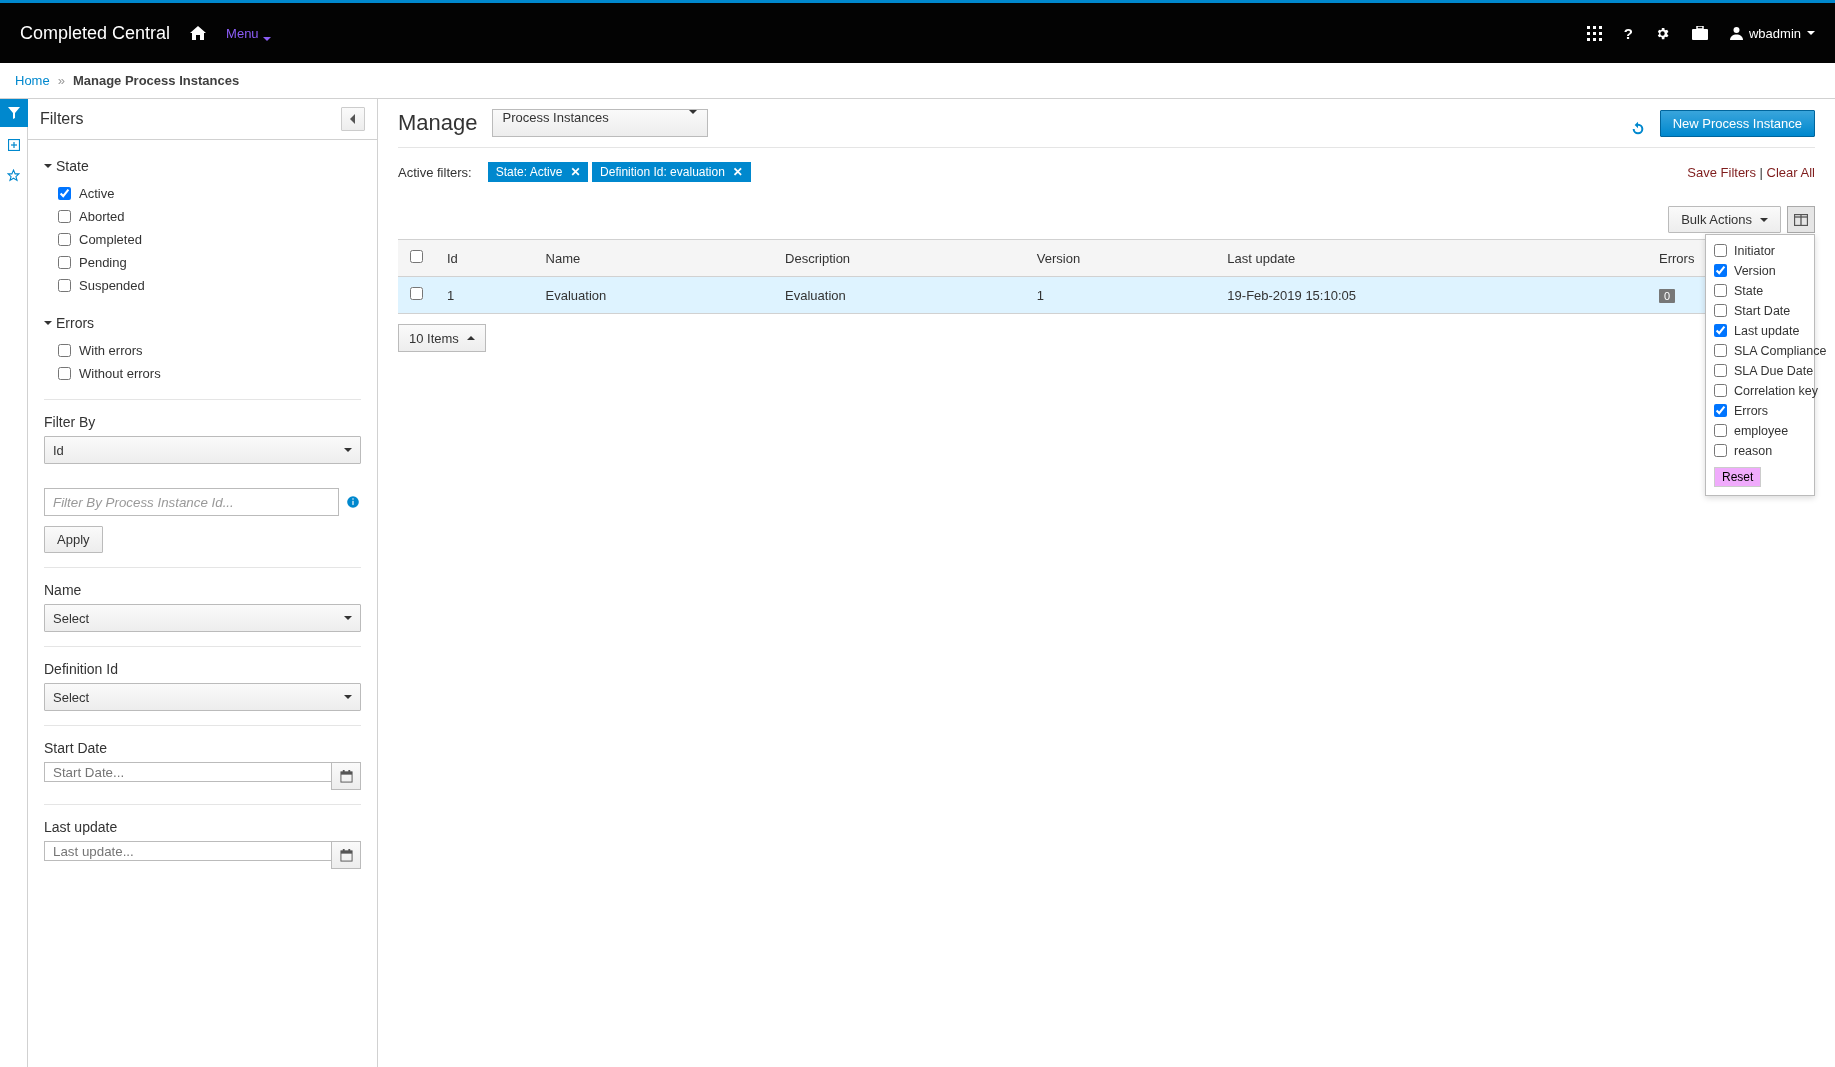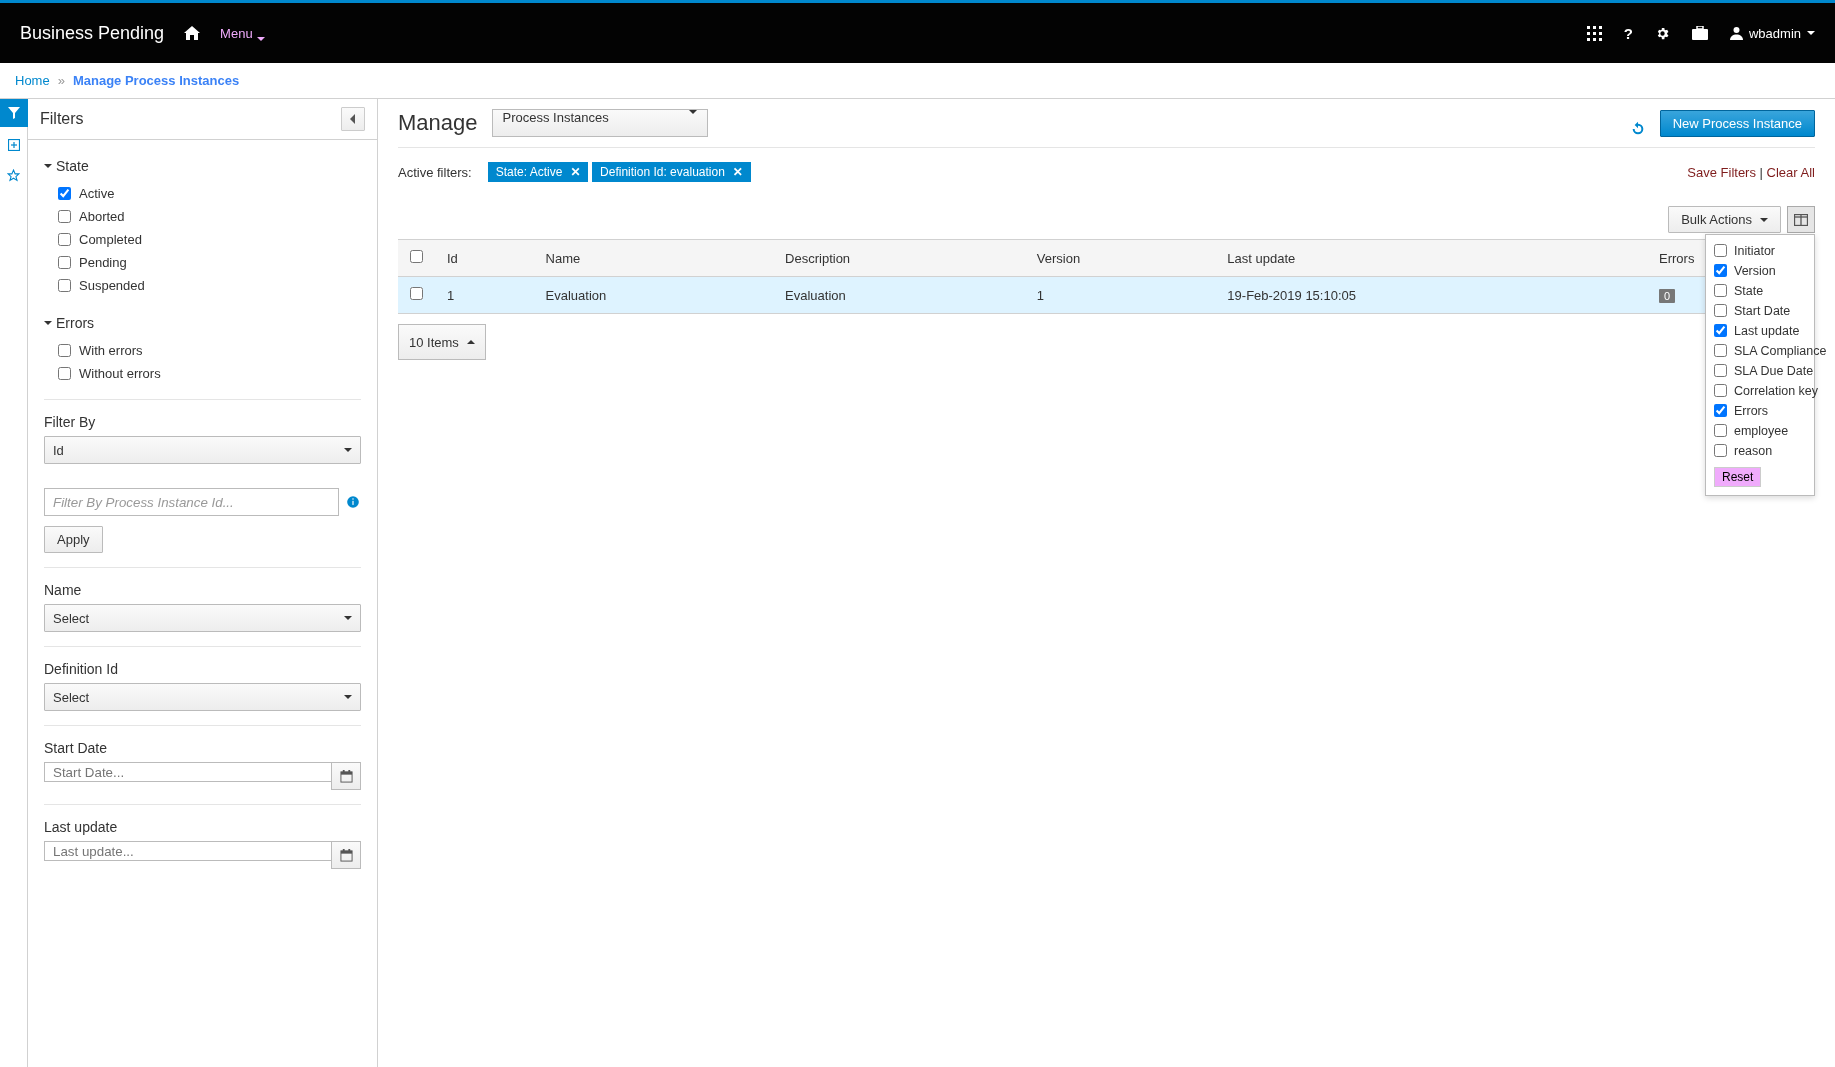--- a/index.html
+++ b/index.html
@@ -2,28 +2,28 @@
 <html><head>
 <meta charset="utf-8">
 <style>
 * { box-sizing: border-box; margin: 0; padding: 0; }
 body { font-family: "Helvetica Neue", Helvetica, Arial, sans-serif; font-size: 13px; color: #333; background: #fff; }
 .topbar-accent { height: 3px; background: #0088ce; }
 .header { background: #030303; color: #fff; height: 60px; display: flex; align-items: center; padding: 0 20px; }
 .header-left { display: flex; align-items: center; gap: 20px; }
 .brand { font-size: 18px; font-weight: 400; }
 .home-icon { cursor: pointer; }
-.menu-link { color: #f0abfc; cursor: pointer; display: flex; align-items: flex-end; gap: 4px; }
+.menu-link { color: #8b5cf6; cursor: pointer; display: flex; align-items: flex-end; gap: 4px; }
 .header-right { margin-left: auto; display: flex; align-items: center; gap: 22px; }
 .hicon { cursor: pointer; display: inline-flex; }
 .user { display: flex; align-items: center; gap: 6px; cursor: pointer; }
 .breadcrumb { padding: 10px 15px; border-bottom: 1px solid #d1d1d1; display: flex; align-items: center; gap: 8px; font-size: 13px; }
 .breadcrumb a { color: #0088ce; text-decoration: none; }
 .breadcrumb .sep { color: #999; }
-.breadcrumb .current { font-weight: 600; color: #3b82f6; }
+.breadcrumb .current { font-weight: 600; color: #404040; }
 .main { display: flex; height: calc(100vh - 93px); }
 .sidebar-rail { width: 28px; background: #fff; border-right: 1px solid #d1d1d1; display: flex; flex-direction: column; align-items: center; padding-top: 0; }
 .rail-btn { width: 28px; height: 28px; display: flex; align-items: center; justify-content: center; cursor: pointer; }
 .rail-active { background: #0088ce; color: #fff; }
 .rail-normal { color: #0088ce; }
 .filters-panel { width: 350px; border-right: 1px solid #d1d1d1; overflow-y: auto; position: relative; }
 .filters-header { display: flex; align-items: center; justify-content: space-between; padding: 8px 12px; border-bottom: 1px solid #d1d1d1; }
 .filters-title { font-size: 16px; font-weight: 400; }
 .collapse-btn { width: 24px; height: 24px; border: 1px solid #ccc; background: linear-gradient(#fafafa,#ededed); display: flex; align-items: center; justify-content: center; cursor: pointer; border-radius: 1px; }
 .filters-body { padding: 12px 16px; }
@@ -58,37 +58,37 @@
 .af-links { font-size: 13px; }
 .toolbar-row { display: flex; justify-content: flex-end; gap: 6px; margin: 14px 0 6px; position: relative; }
 .icon-btn { width: 28px; height: 27px; border: 1px solid #bbb; background: linear-gradient(#fafafa,#ededed); display: flex; align-items: center; justify-content: center; cursor: pointer; }
 .icon-btn.active { background: #e6e6e6; border-color: #aaa; }
 .table { width: 100%; border-collapse: collapse; }
 .table th, .table td { text-align: left; padding: 10px 12px; font-weight: 400; }
 .table thead th { background: #f5f5f5; border-bottom: 1px solid #d1d1d1; border-top: 1px solid #d1d1d1; font-size: 13px; }
 .table tbody tr { background: #def3ff; border-bottom: 1px solid #d1d1d1; }
 .badge-err { display: inline-block; min-width: 16px; padding: 1px 5px; background: #777; color: #fff; font-size: 11px; text-align: center; border-radius: 1px; }
 .pager-row { display: flex; align-items: center; justify-content: space-between; margin-top: 10px; }
-.items-dd { height: 36px; padding: 0 10px; border: 1px solid #bbb; background: linear-gradient(#fafafa,#ededed); display: flex; align-items: center; gap: 8px; cursor: pointer; }
+.items-dd { height: 28px; padding: 0 10px; border: 1px solid #bbb; background: linear-gradient(#fafafa,#ededed); display: flex; align-items: center; gap: 8px; cursor: pointer; }
 .pager-btn { width: 20px; height: 28px; border: 1px solid #ccc; background: #fafafa; display: flex; align-items: center; justify-content: center; cursor: pointer; color: #bbb; }
 .col-popover { position: absolute; top: 28px; right: 0; width: 110px; min-width: 108px; background: #fff; border: 1px solid #bbb; box-shadow: 0 2px 6px rgba(0,0,0,0.15); padding: 6px 8px 8px; z-index: 10; }
 .col-popover .crow { display: flex; align-items: flex-start; gap: 7px; padding: 3px 0; font-size: 12.5px; white-space: nowrap; }
 .col-popover .reset { margin-top: 6px; padding: 2px 7px; border: 1px solid #ccc; background: #f0abfc; font-size: 12px; cursor: pointer; }
 svg { display: block; }
 .caret { display: inline-block; width: 0; height: 0; border-left: 4px solid transparent; border-right: 4px solid transparent; border-top: 4px solid currentColor; }
 .caret-up { border-top: none; border-bottom: 4px solid currentColor; }
 </style>
 </head>
 <body>
 
 <div class="topbar-accent"></div>
 
 <div class="header">
   <div class="header-left">
-    <span class="brand">Business Pending</span>
+    <span class="brand">Completed Central</span>
     <span class="home-icon">
       <svg width="16" height="14" viewBox="0 0 16 14" fill="#fff">
           <path d="M8 0 L0 7 H2 V14 H6 V9 H10 V14 H14 V7 H16 Z"></path>
         </svg>
     </span>
     <span class="menu-link">
       <span>Menu</span>
       <span class="caret"></span>
     </span>
   </div>

